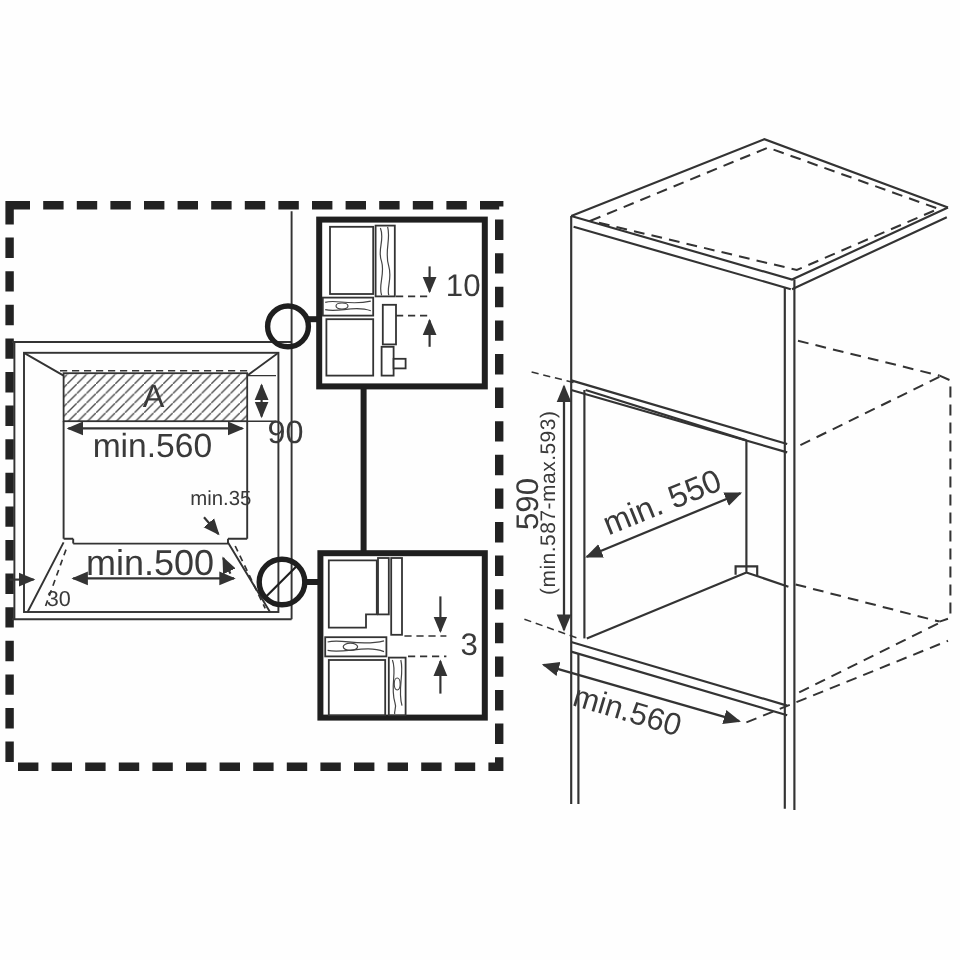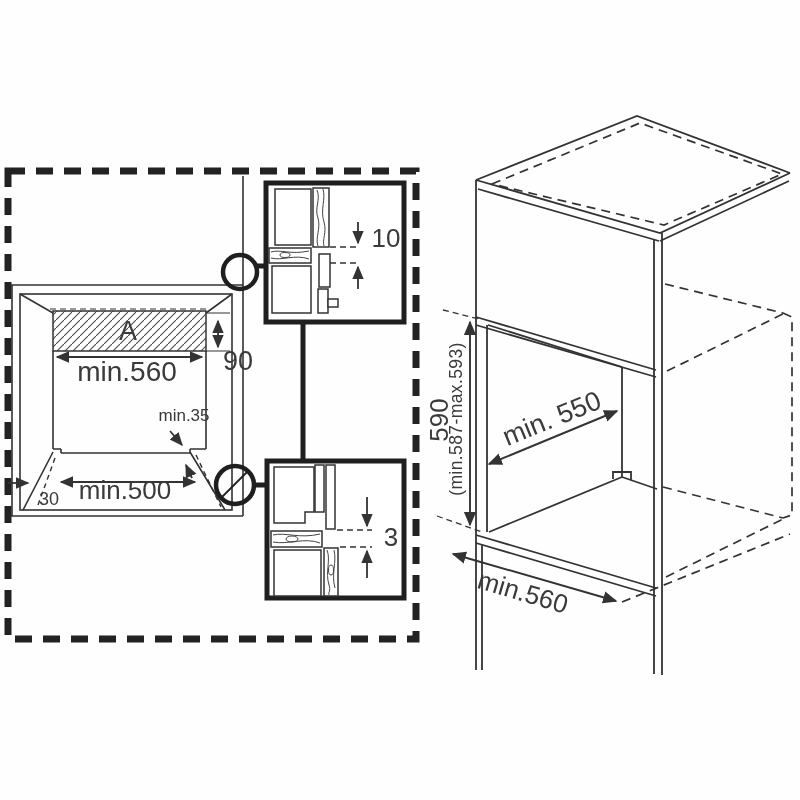--- a/index.html
+++ b/index.html
@@ -154,21 +154,21 @@
 </svg>
 
 <div class="lbl" style="left:128px;top:331px;font-size:27px;">A</div>
 
 <div class="lbl" style="left:127px;top:372px;font-size:28px;">min.560</div>
 
 <div class="lbl" style="left:222px;top:361px;font-size:27px;padding-left:32px;">90</div>
 
 <div class="lbl" style="left:162px;top:415px;font-size:17px;margin-left:22px;">min.35</div>
 
-<div class="lbl" style="left:125px;top:470px;font-size:26px;margin-top:20px;">min.500</div>
+<div class="lbl" style="left:125px;top:470px;font-size:30px;">min.500</div>
 
 <div class="lbl" style="left:49px;top:499px;font-size:18px;">30</div>
 
 <div class="lbl" style="left:386px;top:238px;font-size:26px;">10</div>
 
 <div class="lbl" style="left:391px;top:537px;font-size:26px;">3</div>
 
 <div class="lbl" style="left:439px;top:420px;font-size:26px;transform:translate(-50%,-50%) rotate(-90deg);">590</div>
 
 <div class="lbl" style="left:457px;top:419px;font-size:17.5px;letter-spacing:.4px;transform:translate(-50%,-50%) rotate(-90deg);">(min.587-max.593)</div>

